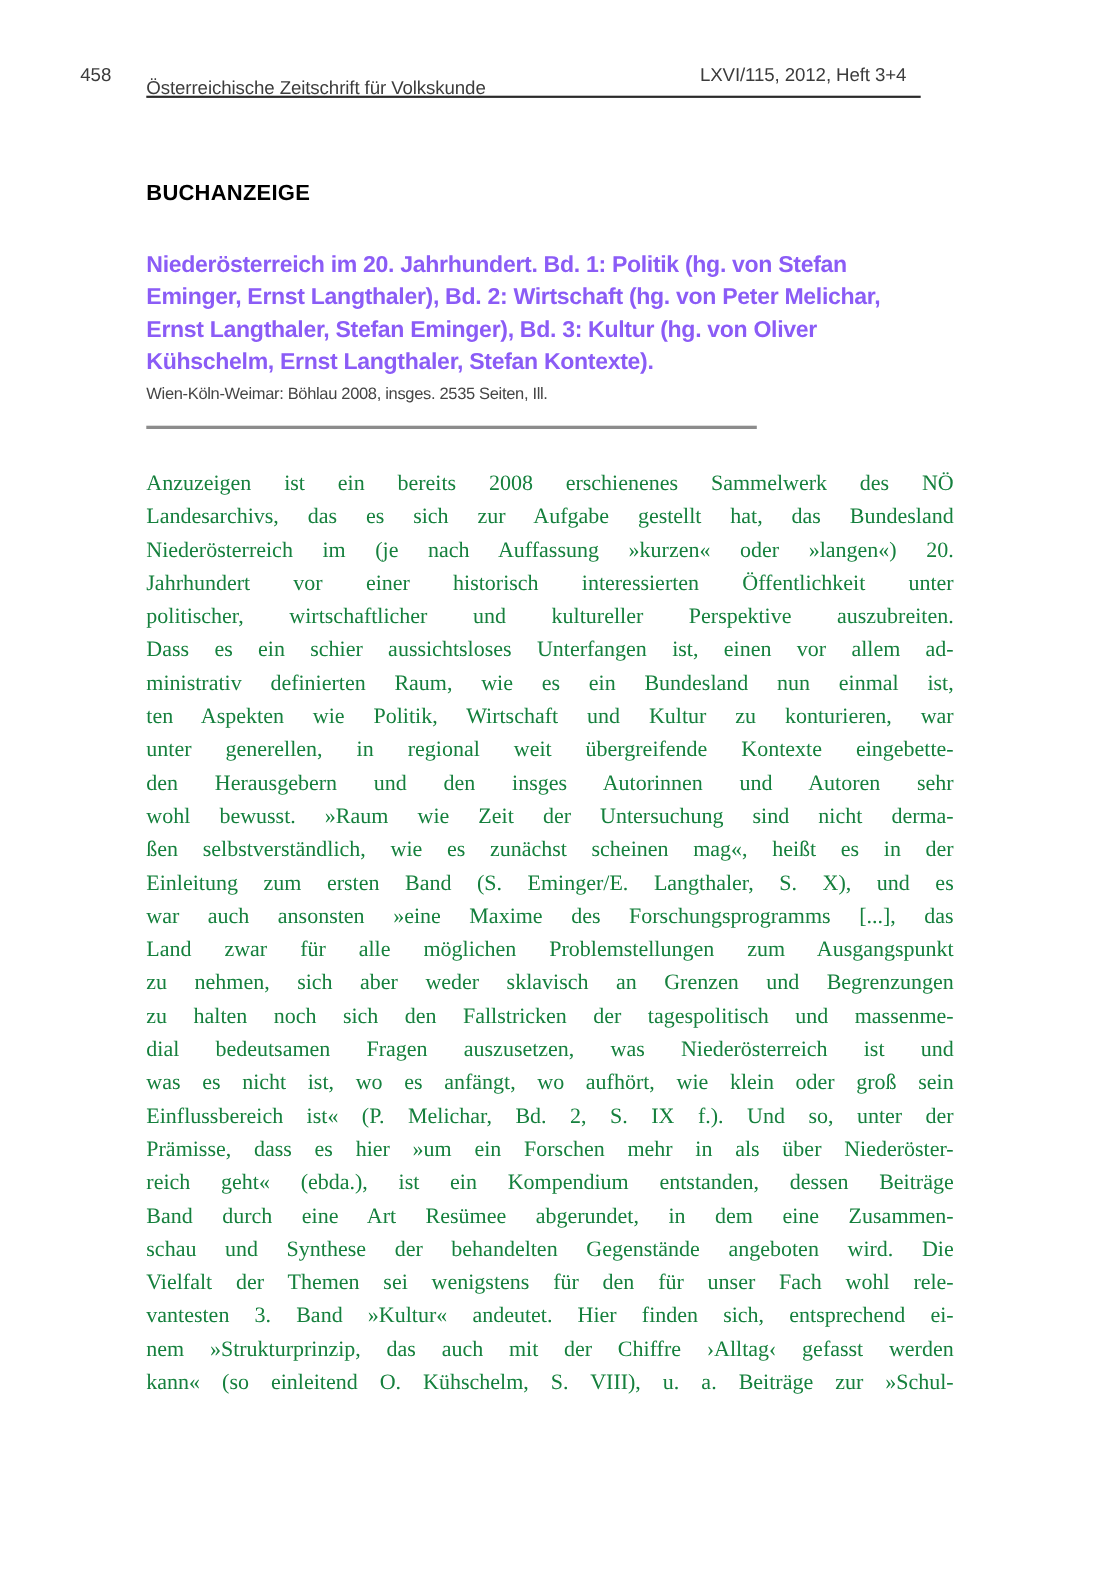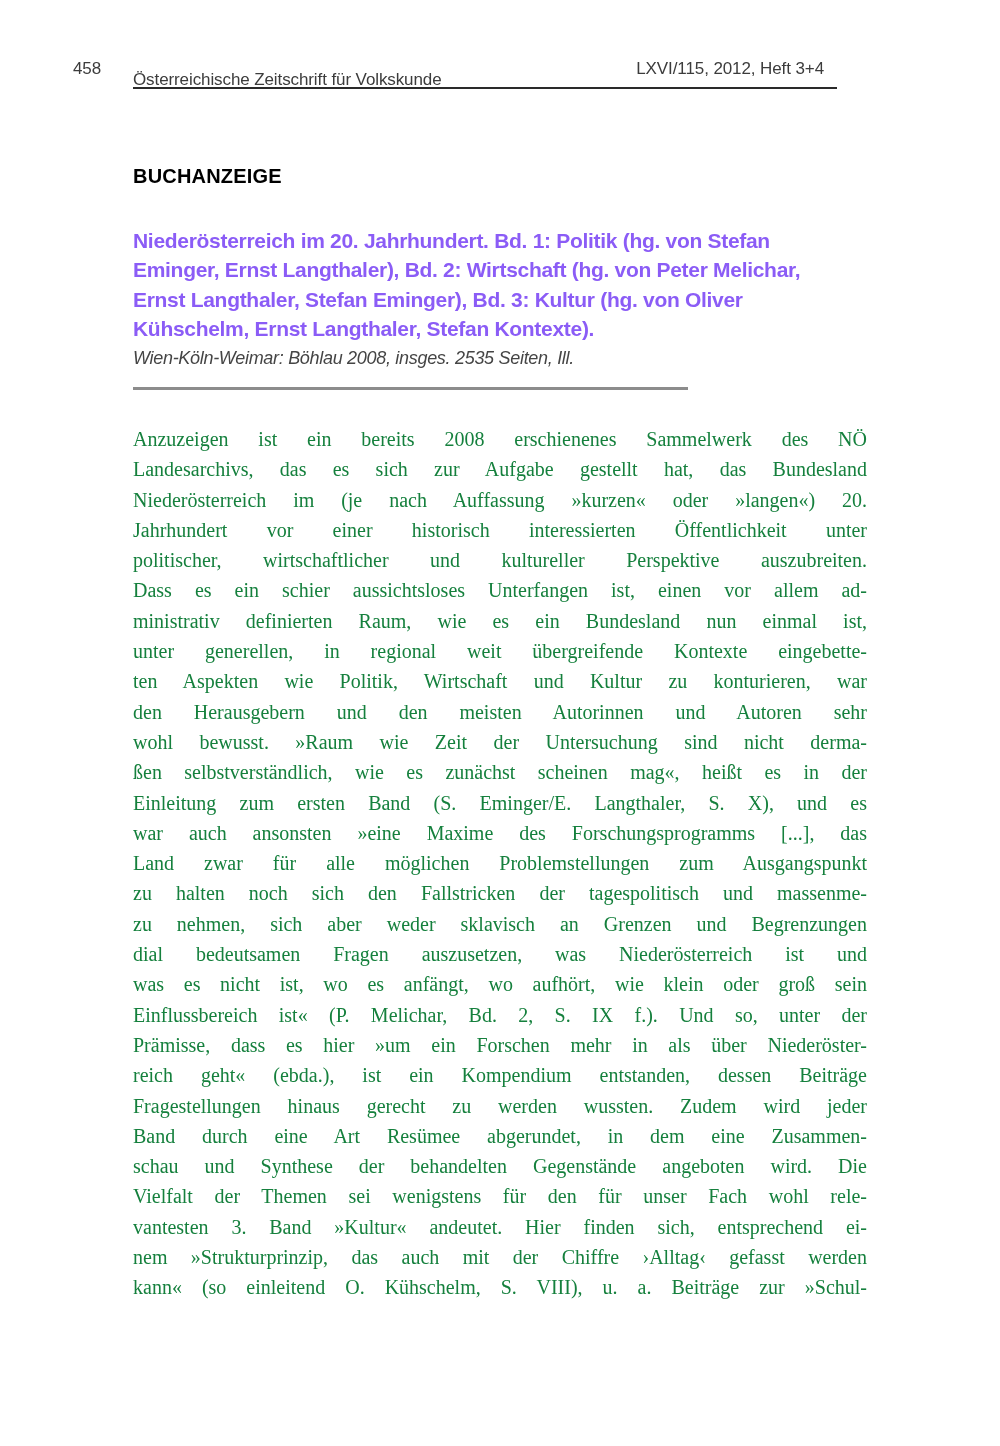--- a/index.html
+++ b/index.html
@@ -43,26 +43,25 @@
     font-size:21px;
     font-weight:bold;
     letter-spacing:-0.3px;
     line-height:29.4px;
     color:#8b5cf6;
   }
   .imprint {
     position:absolute;
     top:344px; left:133px;
     width:790px;
-    font-size:18px;
+    font-size:15px;
     font-weight:400;
     letter-spacing:-0.3px;
     line-height:29.4px;
     color:#454545;
-    font-style:italic;
   }
   .divider-rule {
     position:absolute;
     top:387px; left:133px;
     width:555px; height:3px;
     background:#8c8c8c;
   }
   .body-text {
     position:absolute;
     top:424px; left:133px;
@@ -105,36 +104,35 @@
   <div class="divider-rule"></div>
 
   <div class="body-text">
       <div class="body-line">Anzuzeigen ist ein bereits 2008 erschienenes Sammelwerk des NÖ</div>
       <div class="body-line">Landesarchivs, das es sich zur Aufgabe gestellt hat, das Bundesland</div>
       <div class="body-line">Niederösterreich im (je nach Auffassung »kurzen« oder »langen«) 20.</div>
       <div class="body-line">Jahrhundert vor einer historisch interessierten Öffentlichkeit unter</div>
       <div class="body-line">politischer, wirtschaftlicher und kultureller Perspektive auszubreiten.</div>
       <div class="body-line">Dass es ein schier aussichtsloses Unterfangen ist, einen vor allem ad-</div>
       <div class="body-line">ministrativ definierten Raum, wie es ein Bundesland nun einmal ist,</div>
+      <div class="body-line">ten Aspekten wie Politik, Wirtschaft und Kultur zu konturieren, war</div>
       <div class="body-line">unter generellen, in regional weit übergreifende Kontexte eingebette-</div>
-      <div class="body-line">ten Aspekten wie Politik, Wirtschaft und Kultur zu konturieren, war</div>
-      <div class="body-line">den Herausgebern und den meisten Autorinnen und Autoren sehr</div>
+      <div class="body-line">den Herausgebern und den insges Autorinnen und Autoren sehr</div>
       <div class="body-line">wohl bewusst. »Raum wie Zeit der Untersuchung sind nicht derma-</div>
       <div class="body-line">ßen selbstverständlich, wie es zunächst scheinen mag«, heißt es in der</div>
       <div class="body-line">Einleitung zum ersten Band (S. Eminger/E. Langthaler, S. X), und es</div>
       <div class="body-line">war auch ansonsten »eine Maxime des Forschungsprogramms [...], das</div>
       <div class="body-line">Land zwar für alle möglichen Problemstellungen zum Ausgangspunkt</div>
+      <div class="body-line">zu nehmen, sich aber weder sklavisch an Grenzen und Begrenzungen</div>
       <div class="body-line">zu halten noch sich den Fallstricken der tagespolitisch und massenme-</div>
-      <div class="body-line">zu nehmen, sich aber weder sklavisch an Grenzen und Begrenzungen</div>
       <div class="body-line">dial bedeutsamen Fragen auszusetzen, was Niederösterreich ist und</div>
       <div class="body-line">was es nicht ist, wo es anfängt, wo aufhört, wie klein oder groß sein</div>
       <div class="body-line">Einflussbereich ist« (P. Melichar, Bd. 2, S. IX f.). Und so, unter der</div>
       <div class="body-line">Prämisse, dass es hier »um ein Forschen mehr in als über Niederöster-</div>
       <div class="body-line">reich geht« (ebda.), ist ein Kompendium entstanden, dessen Beiträge</div>
-      <div class="body-line">Fragestellungen hinaus gerecht zu werden wussten. Zudem wird jeder</div>
       <div class="body-line">Band durch eine Art Resümee abgerundet, in dem eine Zusammen-</div>
       <div class="body-line">schau und Synthese der behandelten Gegenstände angeboten wird. Die</div>
       <div class="body-line">Vielfalt der Themen sei wenigstens für den für unser Fach wohl rele-</div>
       <div class="body-line">vantesten 3. Band »Kultur« andeutet. Hier finden sich, entsprechend ei-</div>
       <div class="body-line">nem »Strukturprinzip, das auch mit der Chiffre ›Alltag‹ gefasst werden</div>
       <div class="body-line">kann« (so einleitend O. Kühschelm, S. VIII), u. a. Beiträge zur »Schul-</div>
     </div>
 
 </div>
 

